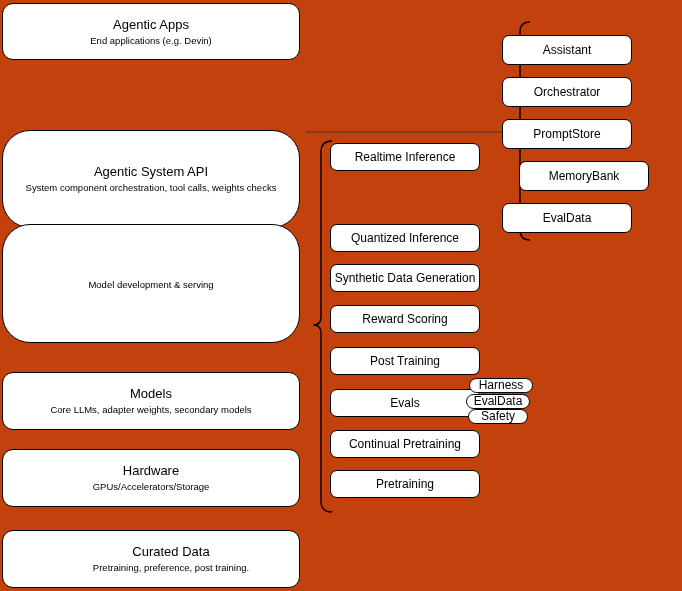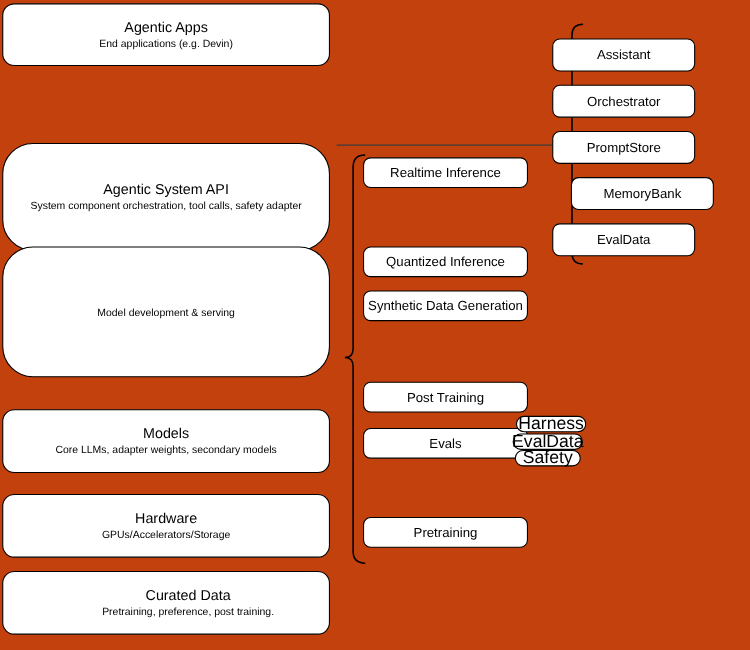--- a/index.html
+++ b/index.html
@@ -60,21 +60,21 @@
   .comp {
     left: 502px;
     width: 130px;
     height: 30px;
     border-radius: 7px;
     font-size: 12px;
   }
   .pill {
     height: 15px;
     border-radius: 8px;
-    font-size: 16px;
+    font-size: 12px;
     line-height: 13px;
     z-index: 3;
   }
 </style>
 </head>
 <body>
 
 <div class="canvas">
 
   <svg class="overlay" viewBox="0 0 682 591">
@@ -83,56 +83,62 @@
     <path d="M 530 22 Q 520 22 520 32 L 520 123 Q 520 131 512.5 131 Q 520 131 520 139 L 520 230 Q 520 240 530 240" fill="none" stroke="#000000" stroke-width="1.4"></path>
   </svg>
 
   <div class="box layer r-sm" style="top:3px;height:57px;">
     <div class="title">Agentic Apps</div>
     <div class="subtitle">End applications (e.g. Devin)</div>
   </div>
 
   <div class="box layer r-lg" style="top:85px;height:98px;margin-top:45px;">
     <div class="title">Agentic System API</div>
-    <div class="subtitle">System component orchestration, tool calls, safety adapter</div>
+    <div class="subtitle">System component orchestration, tool calls, weights checks</div>
   </div>
 
   <div class="box layer r-lg" style="top:224px;height:119px;">
     <div class="subtitle">Model development &amp; serving</div>
   </div>
 
   <div class="box layer r-sm" style="top:372px;height:58px;">
     <div class="title">Models</div>
     <div class="subtitle">Core LLMs, adapter weights, secondary models</div>
   </div>
 
   <div class="box layer r-sm" style="top:449px;height:58px;">
     <div class="title">Hardware</div>
     <div class="subtitle">GPUs/Accelerators/Storage</div>
   </div>
 
-  <div class="box layer r-sm" style="top:519px;height:58px;padding-left:40px;">
+  <div class="box layer r-sm" style="top:530px;height:58px;padding-left:40px;">
     <div class="title">Curated Data</div>
     <div class="subtitle">Pretraining, preference, post training.</div>
   </div>
 
   <div class="box item" style="top:143px;">
     <span>Realtime Inference</span>
   </div>
   <div class="box item" style="top:224px;">
     <span>Quantized Inference</span>
   </div>
   <div class="box item" style="top:264px;">
     <span>Synthetic Data Generation</span>
   </div>
+  <div class="box item" style="top:305px;">
+    <span>Reward Scoring</span>
+  </div>
   <div class="box item" style="top:347px;">
     <span>Post Training</span>
   </div>
   <div class="box item" style="top:389px;">
     <span>Evals</span>
+  </div>
+  <div class="box item" style="top:430px;">
+    <span>Continual Pretraining</span>
   </div>
   <div class="box item" style="top:470px;">
     <span>Pretraining</span>
   </div>
 
   <div class="box pill" style="left:469px;top:378px;width:64px;">
     <span>Harness</span>
   </div>
   <div class="box pill" style="left:466px;top:394px;width:64px;">
     <span>EvalData</span>

